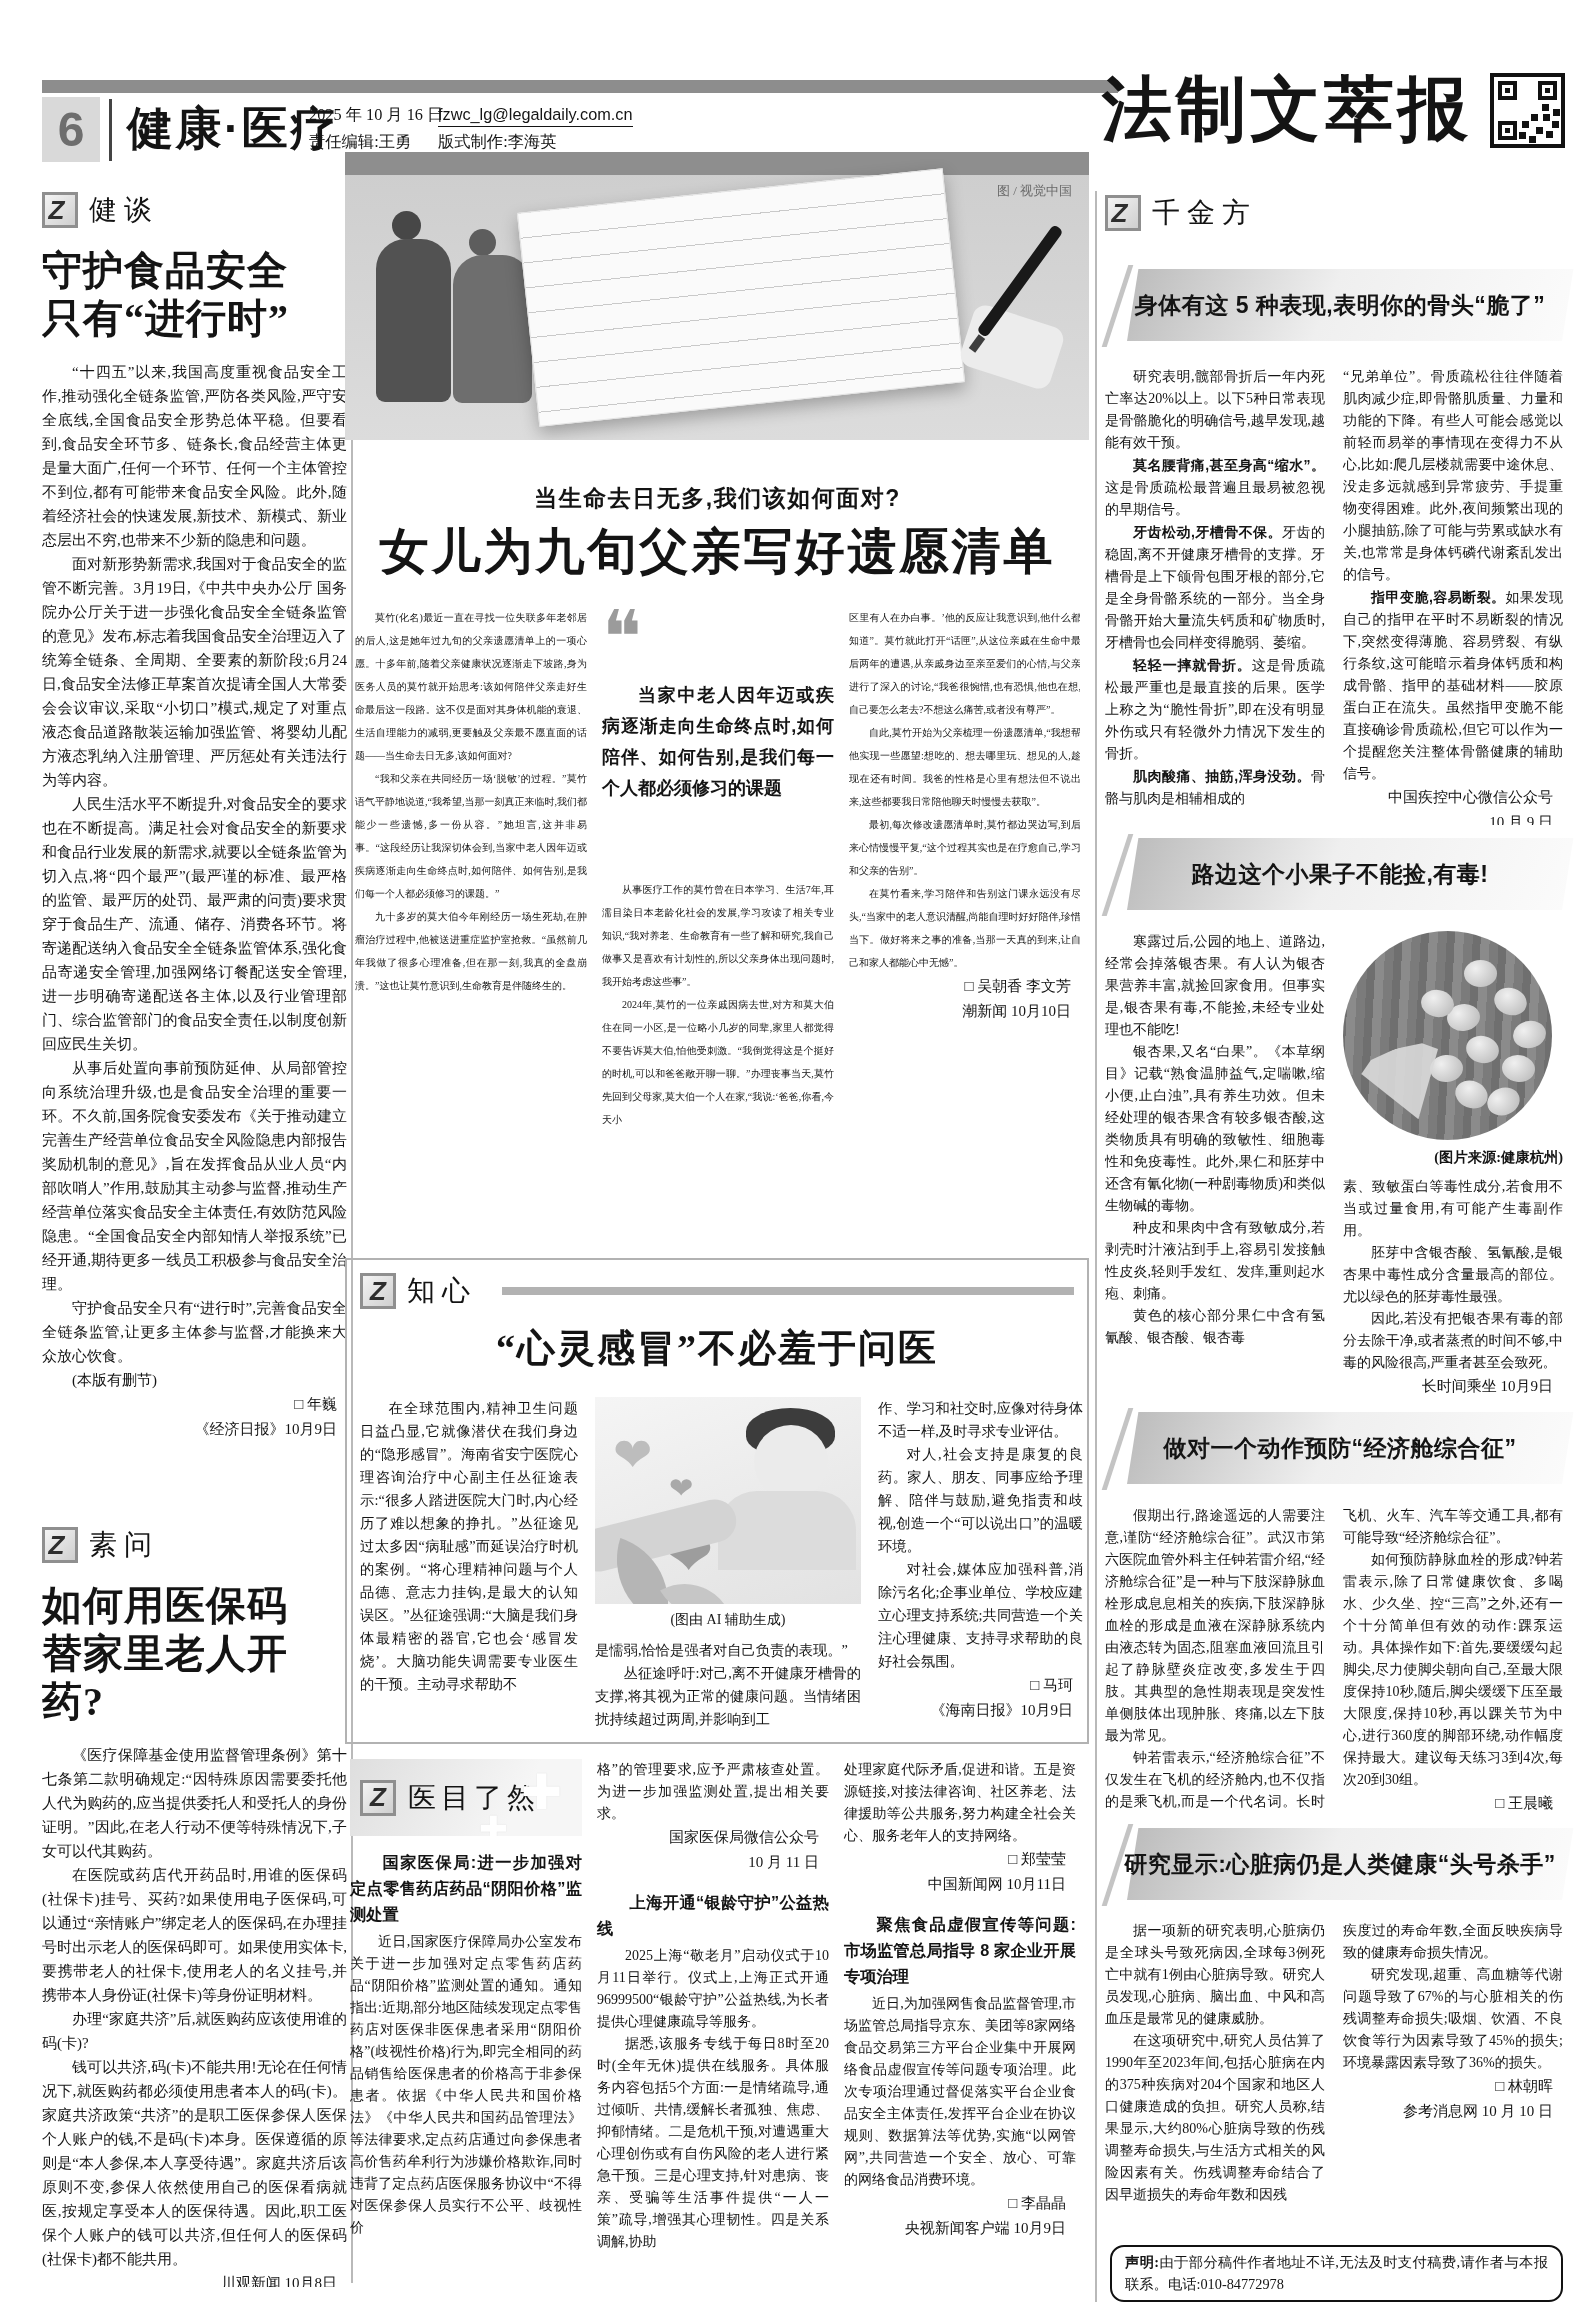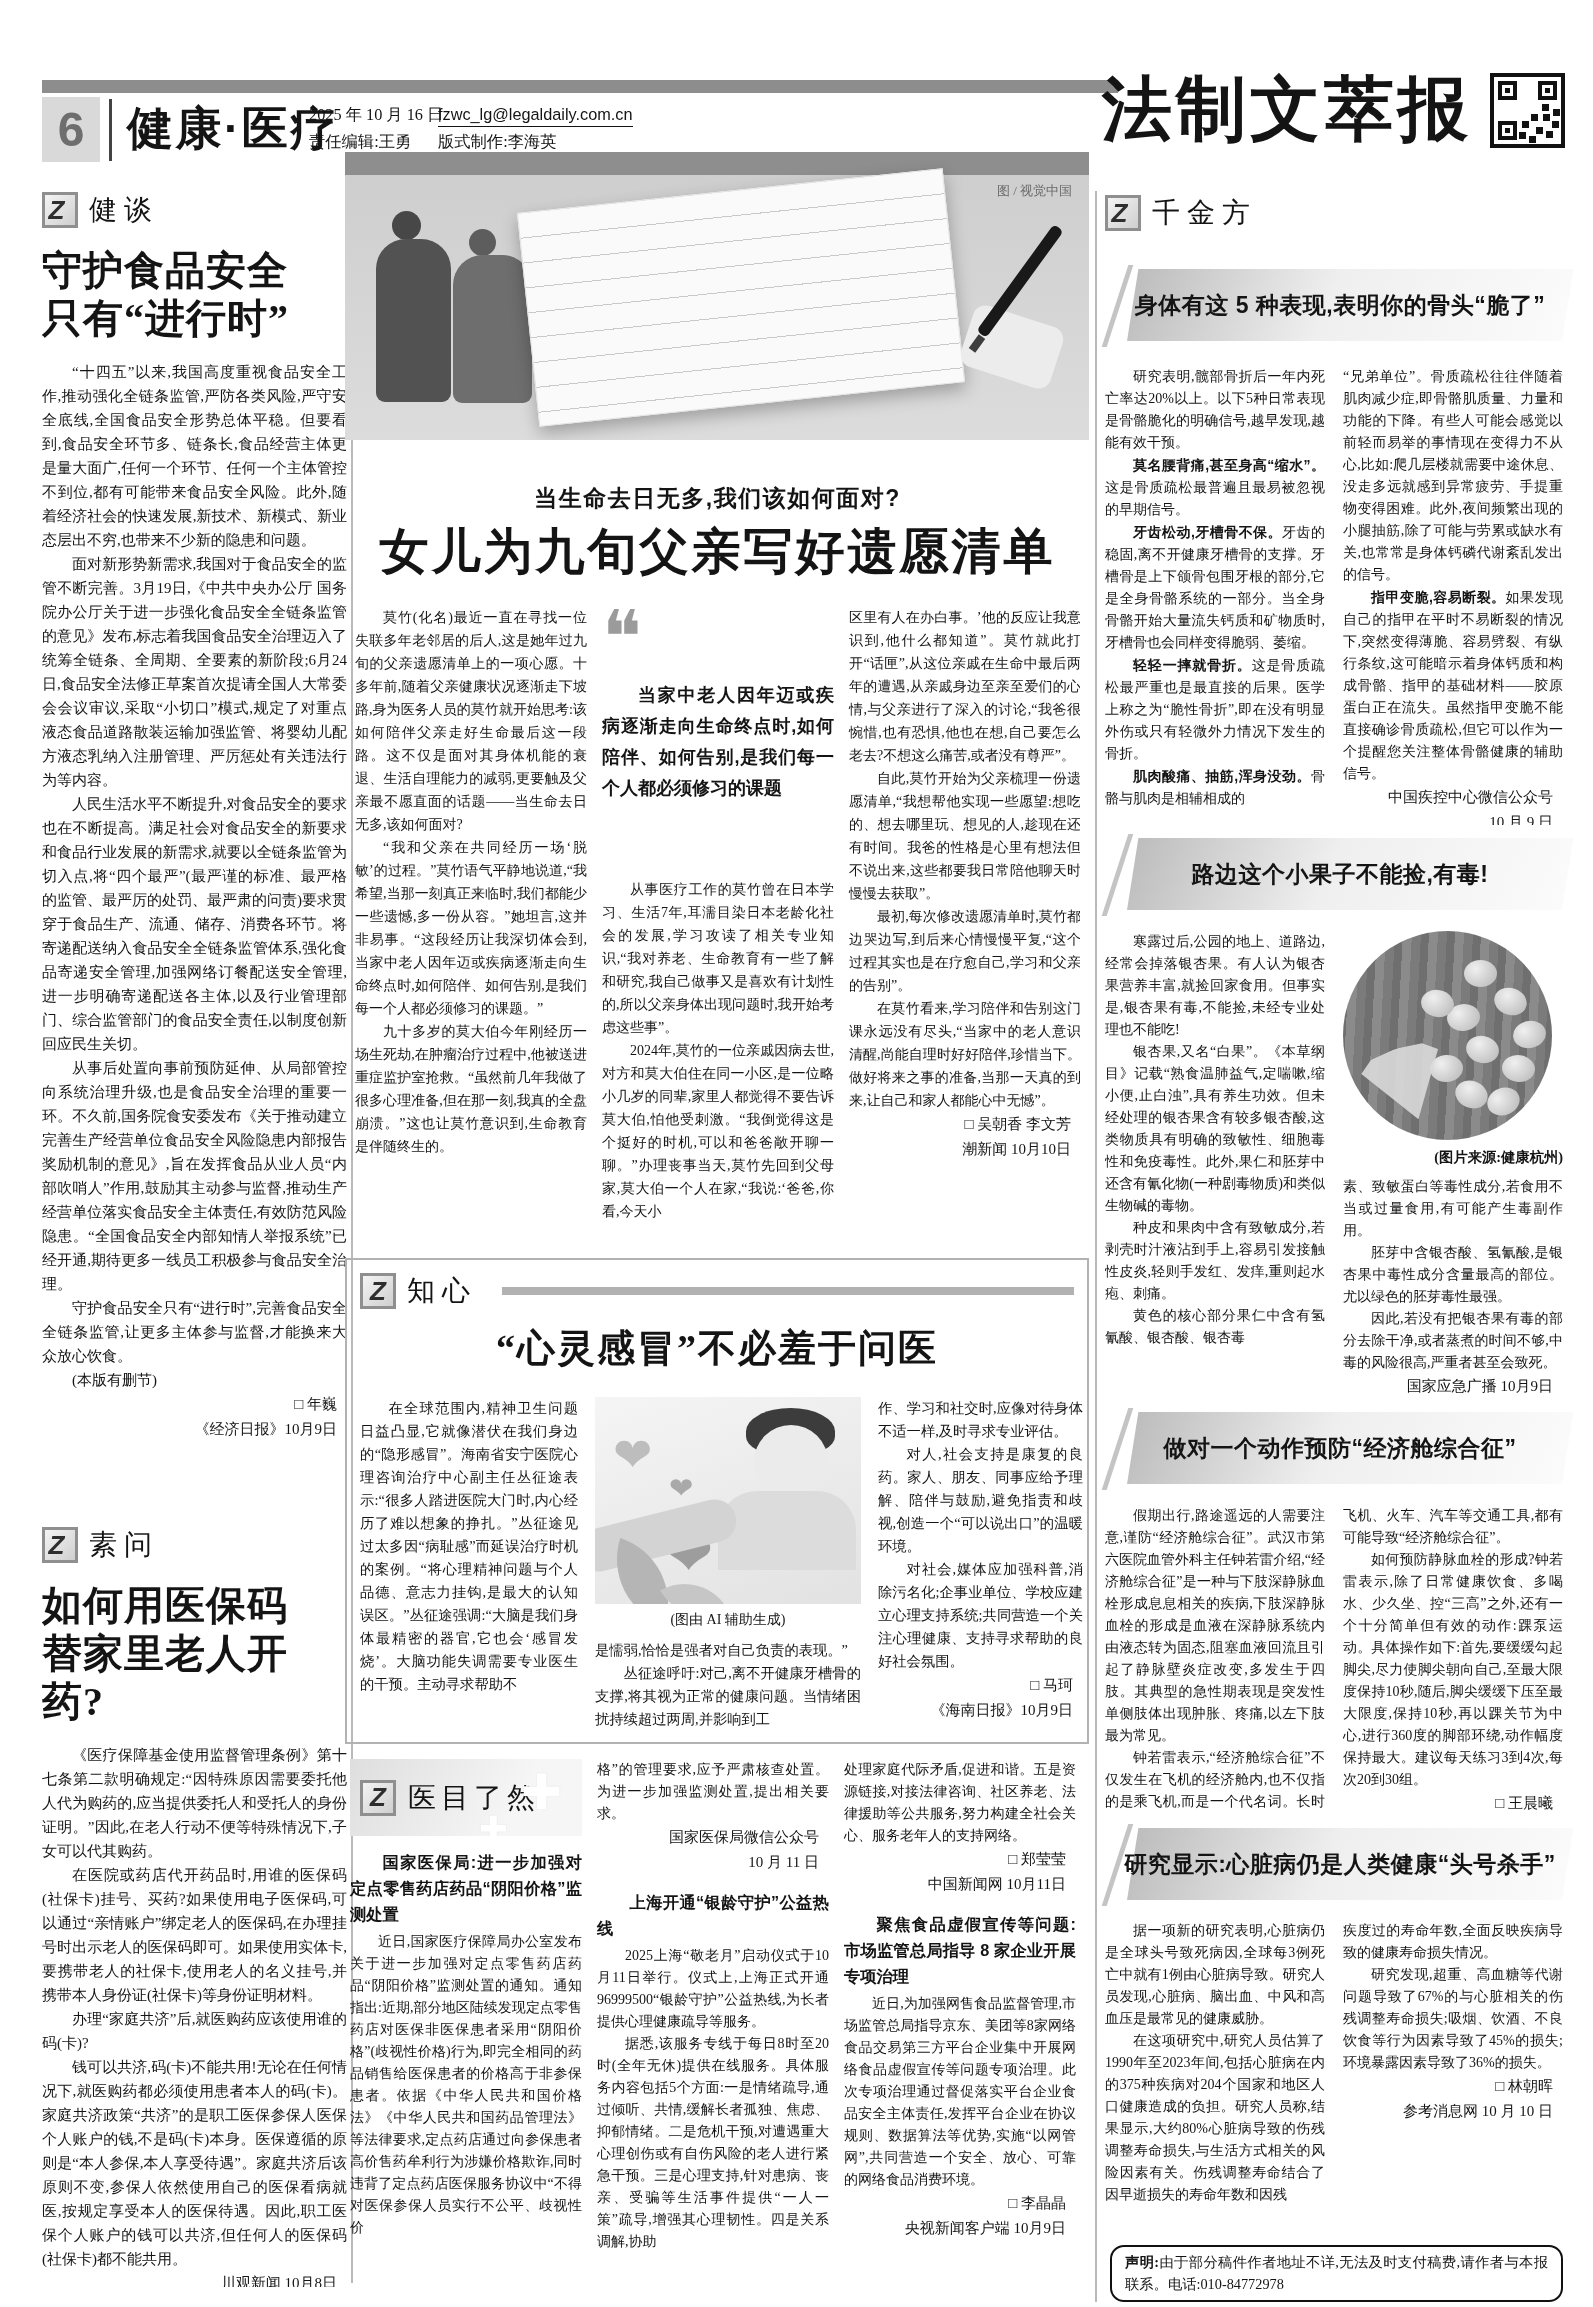--- a/index.html
+++ b/index.html
@@ -50,21 +50,21 @@
          box-shadow:0 7px 17px rgba(0,0,0,.28);border:0.5px solid #e2e2e2;
          background-image:repeating-linear-gradient(180deg,rgba(0,0,0,0) 0 24px,#c9c9c9 24px 25px);}
   #pen{position:absolute;right:63px;top:63px;width:12px;height:132px;background:#191919;border-radius:5px;transform:rotate(36deg)}
   #pentip{position:absolute;right:108px;top:183px;width:8px;height:17px;background:#3d3d3d;transform:rotate(36deg)}
   #cuff{position:absolute;right:30px;top:163px;width:94px;height:64px;background:#ececec;border-radius:13px;transform:rotate(18deg)}
   
   #kicker{left:355px;top:483px;width:725px;text-align:center;font-size:23px;font-weight:bold;letter-spacing:1.5px}
   #headline{left:355px;top:519px;width:725px;text-align:center;font-size:49px;font-weight:bold;letter-spacing:3px;white-space:nowrap}
   #maincols{left:355px;top:606px;width:725px;height:650px;display:flex;gap:15px;overflow:hidden}
   .mcol{width:232px;flex:none}
-  .mcol .jp{font-size:14px;line-height:23px}
+  .mcol .jp{font-size:10px;line-height:23px}
   .quoteicon{font-size:74px;color:#9b9b9b;line-height:64px;height:74px}
   .quotetext{font-size:18px;line-height:31px;font-weight:bold;text-align:justify;text-indent:2em;margin-bottom:74px}
   
   #zxbox{left:345px;top:1258px;width:744px;height:486px;border:2.5px solid #b2b2b2;padding:12px 13px;overflow:hidden}
   #zxhead{display:flex;align-items:center;gap:11px}
   #zxhead .tail{flex:1;height:8px;background:#b2b2b2;margin-left:14px}
   #zxheadline{text-align:center;font-size:38px;font-weight:bold;letter-spacing:2px;margin:13px 0 23px}
   #zxcols{display:flex;gap:17px}
   .zxc1{width:218px;flex:none}.zxc2{width:266px;flex:none}.zxc3{width:205px;flex:none}
   #zxcols .jp{font-size:14.3px;line-height:23px}
@@ -322,21 +322,21 @@
         <div class="gfruit" style="left:123px;top:105px;transform:rotate(14deg)"></div>
         <div class="gfruit" style="left:87px;top:124px;transform:rotate(-4deg)"></div>
         <div class="gfruit" style="left:112px;top:150px;transform:rotate(22deg)"></div>
         <div class="gfruit" style="left:78px;top:59px;transform:rotate(10deg)"></div>
         <div class="gleaf"></div>
       </div>
       <div class="gkcaption">(图片来源:健康杭州)</div>
       <p class="jp cont">素、致敏蛋白等毒性成分,若食用不当或过量食用,有可能产生毒副作用。</p>
       <p class="jp">胚芽中含银杏酸、氢氰酸,是银杏果中毒性成分含量最高的部位。尤以绿色的胚芽毒性最强。</p>
       <p class="jp">因此,若没有把银杏果有毒的部分去除干净,或者蒸煮的时间不够,中毒的风险很高,严重者甚至会致死。</p>
-      <p class="attr">国家应急广播 10月9日</p>
+      <p class="attr">长时间乘坐 10月9日</p>
     </div>
   </div>
 
   <div class="abs banner" style="top:1412px">
     <div class="bg"></div>
     <div class="slash"></div>
     <div class="t">做对一个动作预防“经济舱综合征”</div>
   </div>
   <div class="abs rcbody" style="top:1505px;height:310px">
     <div class="rcol">

